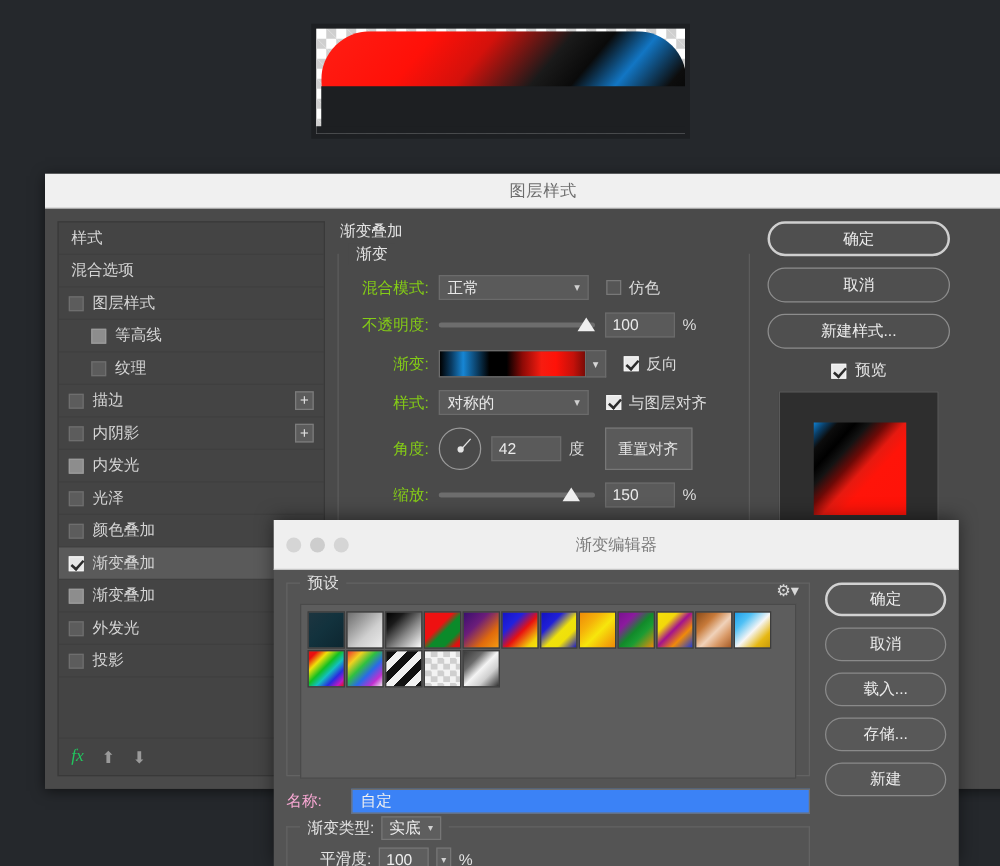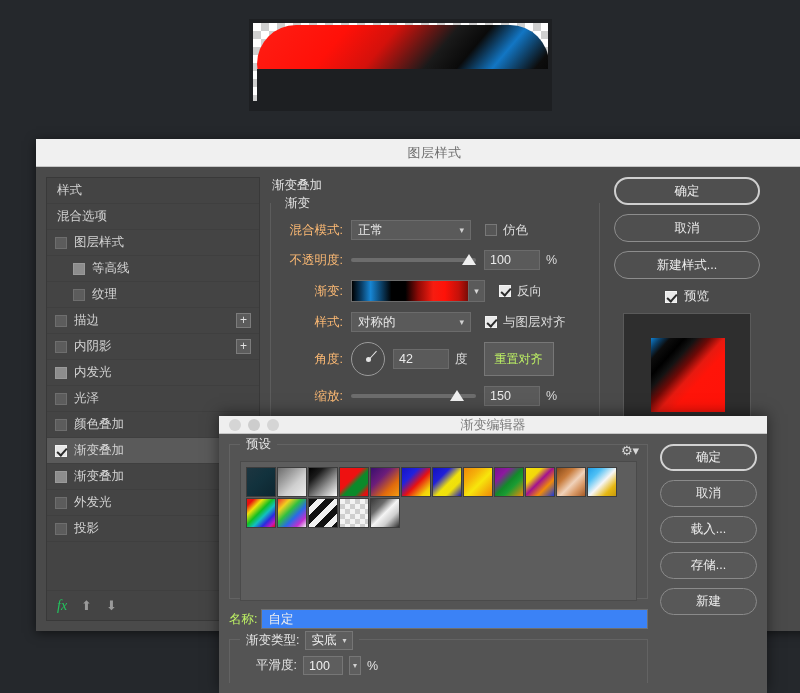--- a/index.html
+++ b/index.html
@@ -109,21 +109,21 @@
   .sec-title { color: #e2e2e2; font-size: 12.5px; margin: 0 0 2px 2px; }
   .fieldset {
     border: 1px solid #5c5c5c; border-top: none;
     margin: 0; padding: 0 8px 10px 8px; position: relative;
   }
   .fieldset .legend {
     position: absolute; top: -8px; left: 8px; background: #4a4a4a;
     padding: 0 6px; font-size: 12.5px; color: #e2e2e2;
   }
   .row { display: flex; align-items: center; height: 26px; margin-top: 4px; }
-  .lbl { width: 72px; text-align: right; padding-right: 8px; color: #fdba74; font-size: 12.5px; }
+  .lbl { width: 72px; text-align: right; padding-right: 8px; color: #84cc16; font-size: 12.5px; }
   .select {
     height: 20px; background: #5a5a5a; border: 1px solid #6b6b6b;
     color: #e8e8e8; font-size: 12.5px; display: flex; align-items: center;
     padding: 0 6px; position: relative; min-width: 120px;
   }
   .select .caret { position: absolute; right: 6px; font-size: 9px; color: #d0d0d0; }
   .num {
     height: 20px; width: 56px; background: #5a5a5a; border: 1px solid #6b6b6b;
     color: #eaeaea; font-size: 12.5px; display: flex; align-items: center; padding: 0 5px;
   }
@@ -161,21 +161,21 @@
   }
   .dial .needle {
     position: absolute; left: 16px; top: 5px; width: 1px; height: 12px;
     background: #e4e4e4; transform-origin: bottom center; transform: rotate(42deg);
   }
   .dial .hub {
     position: absolute; left: 14px; top: 14px; width: 5px; height: 5px;
     border-radius: 50%; background: #e4e4e4;
   }
   .gbtn {
-    background: #5a5a5a; border: 1px solid #777; color: #bef264;
+    background: #5a5a5a; border: 1px solid #777; color: #e5e5e5;
     font-size: 12px; padding: 16px 10px; height: 22px;
     display: inline-flex; align-items: center; justify-content: center;
   }
   .bottom-btns { display: flex; gap: 12px; justify-content: center; margin-top: 12px; }
 
   
   .ls-right { width: 160px; padding-left: 14px; }
   .pill {
     height: 28px; border-radius: 14px; border: 1px solid #8d8d8d;
     background: #4f4f4f; color: #ececec; font-size: 12.5px;
@@ -196,21 +196,21 @@
   }
 
   
   .grad-editor {
     position: absolute; left: 219px; top: 416px;
     width: 548px; height: 277px;
     background: #545454;
     box-shadow: 0 -2px 14px rgba(0,0,0,.5);
   }
   .ge-titlebar {
-    height: 18px; background: #efefef; border-bottom: 1px solid #c6c6c6;
+    height: 40px; background: #efefef; border-bottom: 1px solid #c6c6c6;
     display: flex; align-items: center; position: relative;
   }
   .ge-dots { display: flex; gap: 7px; padding-left: 10px; }
   .ge-dot { width: 12px; height: 12px; border-radius: 50%; background: #d5d5d5; }
   .ge-dot.mid { background: #cdcdcd; }
   .ge-title {
     position: absolute; left: 0; right: 0; text-align: center;
     font-size: 13px; color: #7a7a7a;
   }
   .ge-body { display: flex; padding: 10px; height: 251px; }
@@ -225,21 +225,21 @@
   }
   .gear {
     position: absolute; right: 8px; top: -2px; font-size: 13px; color: #d8d8d8;
   }
   .presets-grid {
     margin-top: 4px; border: 1px solid #4a4a4a; background: #5d5d5d;
     height: 140px; padding: 5px; display: flex; flex-wrap: wrap; align-content: flex-start; gap: 1px;
   }
   .swatch { width: 30px; height: 30px; border: 1px solid #3d3d3d; }
   .ge-name-row { display: flex; align-items: center; margin-top: 10px; }
-  .ge-name-lbl { font-size: 12.5px; color: #bef264; margin-right: 4px; }
+  .ge-name-lbl { font-size: 12.5px; color: #f9a8d4; margin-right: 24px; }
   .ge-name-input {
     flex: 1; height: 20px; background: #3b82f6; border: 1px solid #707070;
     color: #f0f0f0; font-size: 12.5px; display: flex; align-items: center; padding: 0 6px;
   }
   .ge-type-fs {
     border: 1px solid #636363; border-bottom: none; margin-top: 10px;
     height: 44px; position: relative; padding-top: 16px;
   }
   .ge-type-legend {
     position: absolute; top: -9px; left: 10px; background: #545454; padding: 0 6px;

